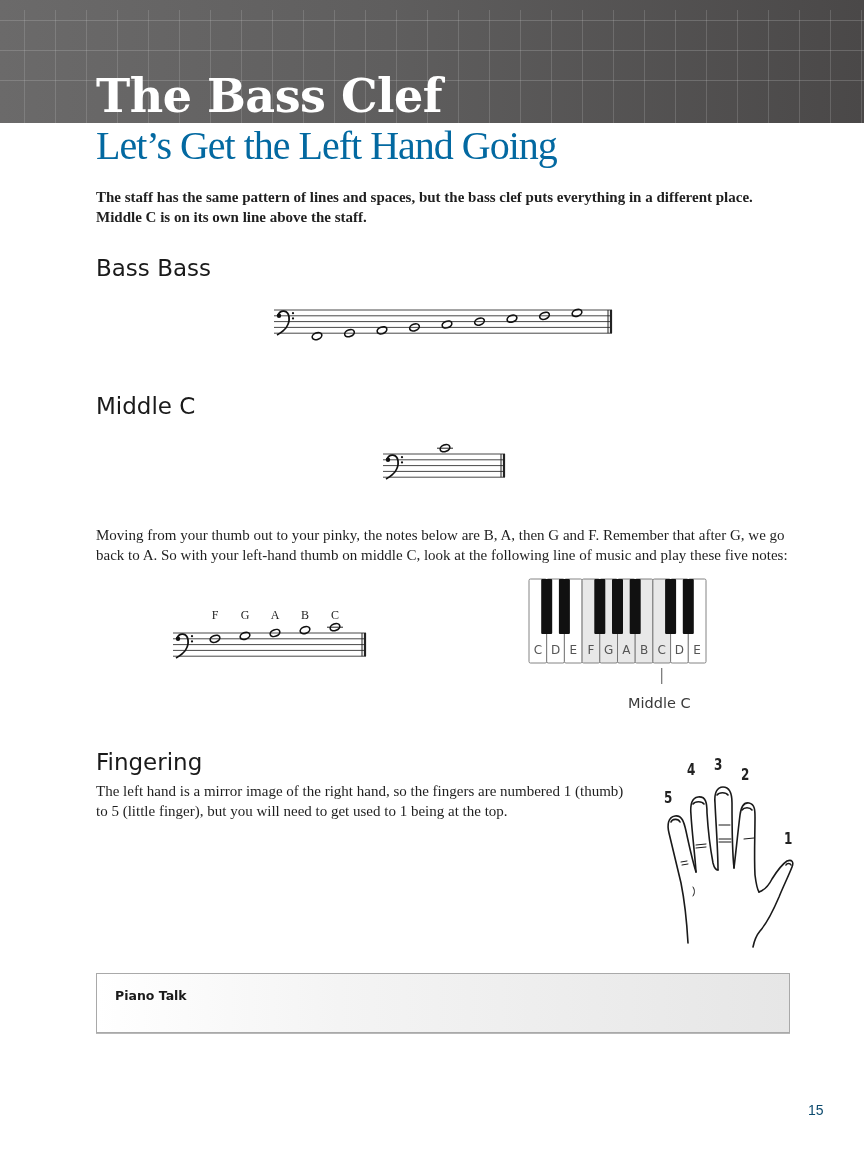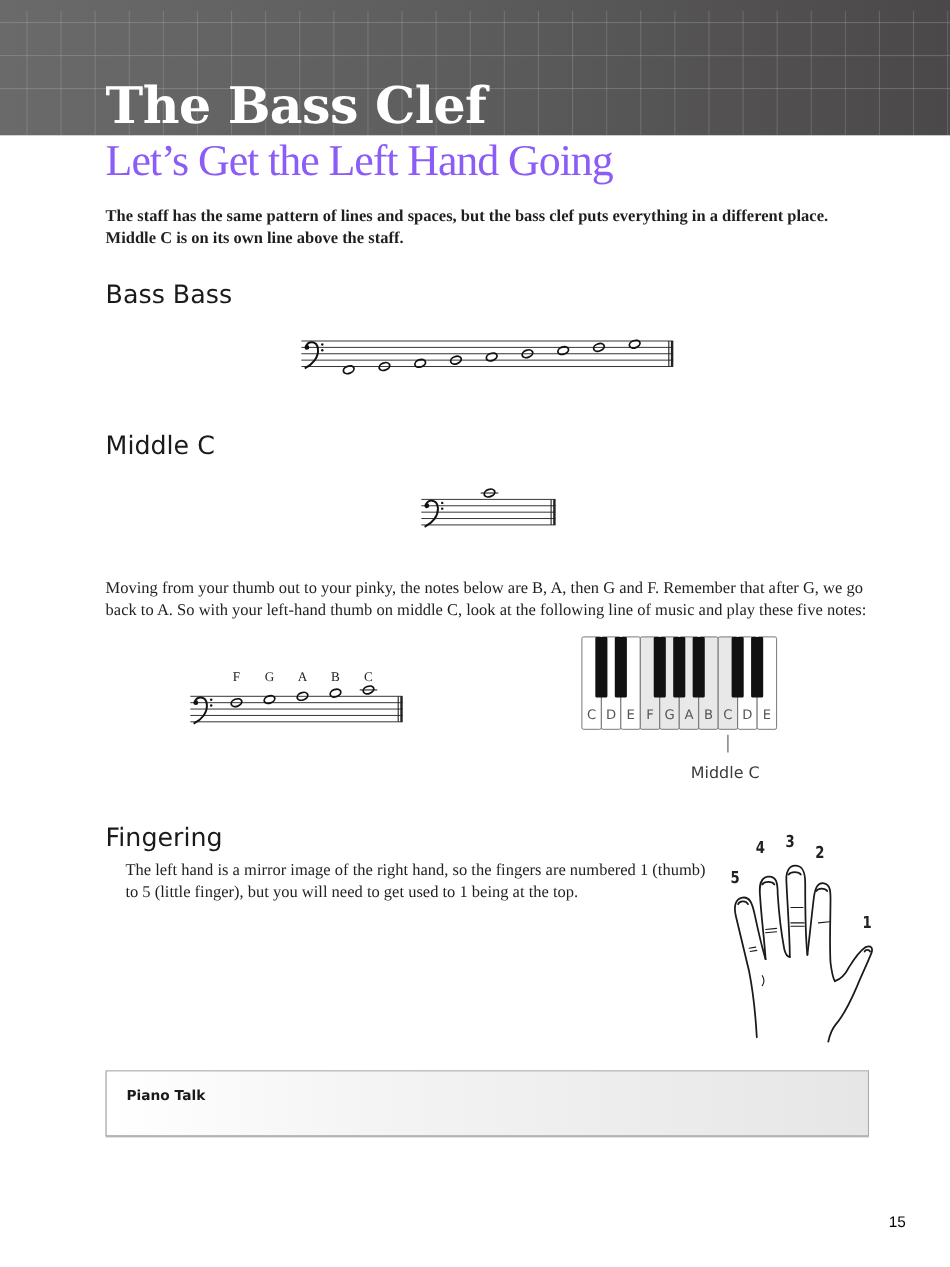--- a/index.html
+++ b/index.html
@@ -12,21 +12,21 @@
   .grid-v { position:absolute; top:10px; width:1px; height:113px; background:rgba(200,200,200,0.22); }
   .grid-h { position:absolute; left:0; width:864px; height:1px; background:rgba(200,200,200,0.25); }
   .chapter-title {
     position:absolute; left:96px; top:68px; margin:0;
     font-family:"DejaVu Serif", serif; font-weight:bold; font-size:46px; letter-spacing:-0.5px;
     color:#ffffff; line-height:56px; white-space:nowrap;
   }
   .chapter-subtitle {
     position:absolute; left:96px; top:123px; margin:0;
     font-family:"Liberation Serif", serif; font-weight:normal; font-size:40px; letter-spacing:-1px;
-    color:#8b5cf6; line-height:46px; white-space:nowrap;text-align:right;
+    color:#0369a1; line-height:46px; white-space:nowrap;text-align:right;
   }
   .para {
     position:absolute; left:96px; width:700px; margin:0;
     font-family:"Liberation Serif", serif; font-size:15px; line-height:19.5px; color:#1f1f1f;
   }
   .section-heading {
     position:absolute; left:96px; margin:0;
     font-family:"DejaVu Sans", sans-serif; font-weight:normal; font-size:23px; color:#1a1a1a; line-height:28px;
   }
   svg { position:absolute; overflow:visible; }
@@ -40,21 +40,21 @@
     transform:scaleX(0.8);
   }
   .talk-box {
     position:absolute; left:96px; top:973px; width:694px; height:60px;
     border:1px solid #a9a9a9; box-shadow:0 1px 0 #b8b8b8;
     background: linear-gradient(90deg, #ffffff 0%, #f4f4f4 35%, #e6e6e6 100%);
     box-sizing:border-box; padding:13px 18px;
   }
   .talk-title { margin:0; font-family:"DejaVu Sans", sans-serif; font-weight:bold; font-size:12.5px; color:#1a1a1a; line-height:18px; }
   .talk-body { margin:0; font-family:"DejaVu Sans", sans-serif; font-size:13px; color:#2a2a2a; line-height:19px; }
-  .page-number { position:absolute; left:808px; top:1102px; margin:0; font-family:"Liberation Sans", sans-serif; font-size:14px; color:#000000; }
+  .page-number { position:absolute; left:808px; top:1102px; margin:0; font-family:"Liberation Sans", sans-serif; font-size:14px; color:#0c4a6e; }
 </style>
 </head>
 <body>
 
 <div class="header-band">
   <div id="grid">
       <div class="grid-v" style="left: 24px;"></div>
       <div class="grid-v" style="left: 55px;"></div>
       <div class="grid-v" style="left: 86px;"></div>
       <div class="grid-v" style="left: 117px;"></div>
@@ -186,21 +186,21 @@
     <rect x="66.3" y="1" width="11" height="55" fill="#111" rx="1"></rect>
     <rect x="84" y="1" width="11" height="55" fill="#111" rx="1"></rect>
     <rect x="101.69999999999999" y="1" width="11" height="55" fill="#111" rx="1"></rect>
     <rect x="137.1" y="1" width="11" height="55" fill="#111" rx="1"></rect>
     <rect x="154.79999999999998" y="1" width="11" height="55" fill="#111" rx="1"></rect>
     <line x1="133.75" x2="133.75" y1="90" y2="106" stroke="#555" stroke-width="1"></line>
   </svg>
 <p class="middle-c-label">Middle C</p>
 
 <h3 class="section-heading" style="top:748px;">Fingering</h3>
-<p class="para" style="top:782px; width:530px;margin-left:18px;">The left hand is a mirror image of the right hand, so the fingers are numbered 1 (thumb) to 5 (little finger), but you will need to get used to 1 being at the top.</p>
+<p class="para" style="top:782px; width:530px;">The left hand is a mirror image of the right hand, so the fingers are numbered 1 (thumb) to 5 (little finger), but you will need to get used to 1 being at the top.</p>
 
 <div>
   <span class="finger-num" style="left:663px; top:789px;">5</span>
   <span class="finger-num" style="left:686px; top:761px;">4</span>
   <span class="finger-num" style="left:713px; top:756px;">3</span>
   <span class="finger-num" style="left:740px; top:766px;">2</span>
   <span class="finger-num" style="left:783px; top:830px;">1</span>
   <svg style="left:655px; top:775px;" width="150" height="175" viewBox="0 0 150 175">
     <g fill="none" stroke="#1a1a1a" stroke-width="1.6" stroke-linecap="round" stroke-linejoin="round">
 

